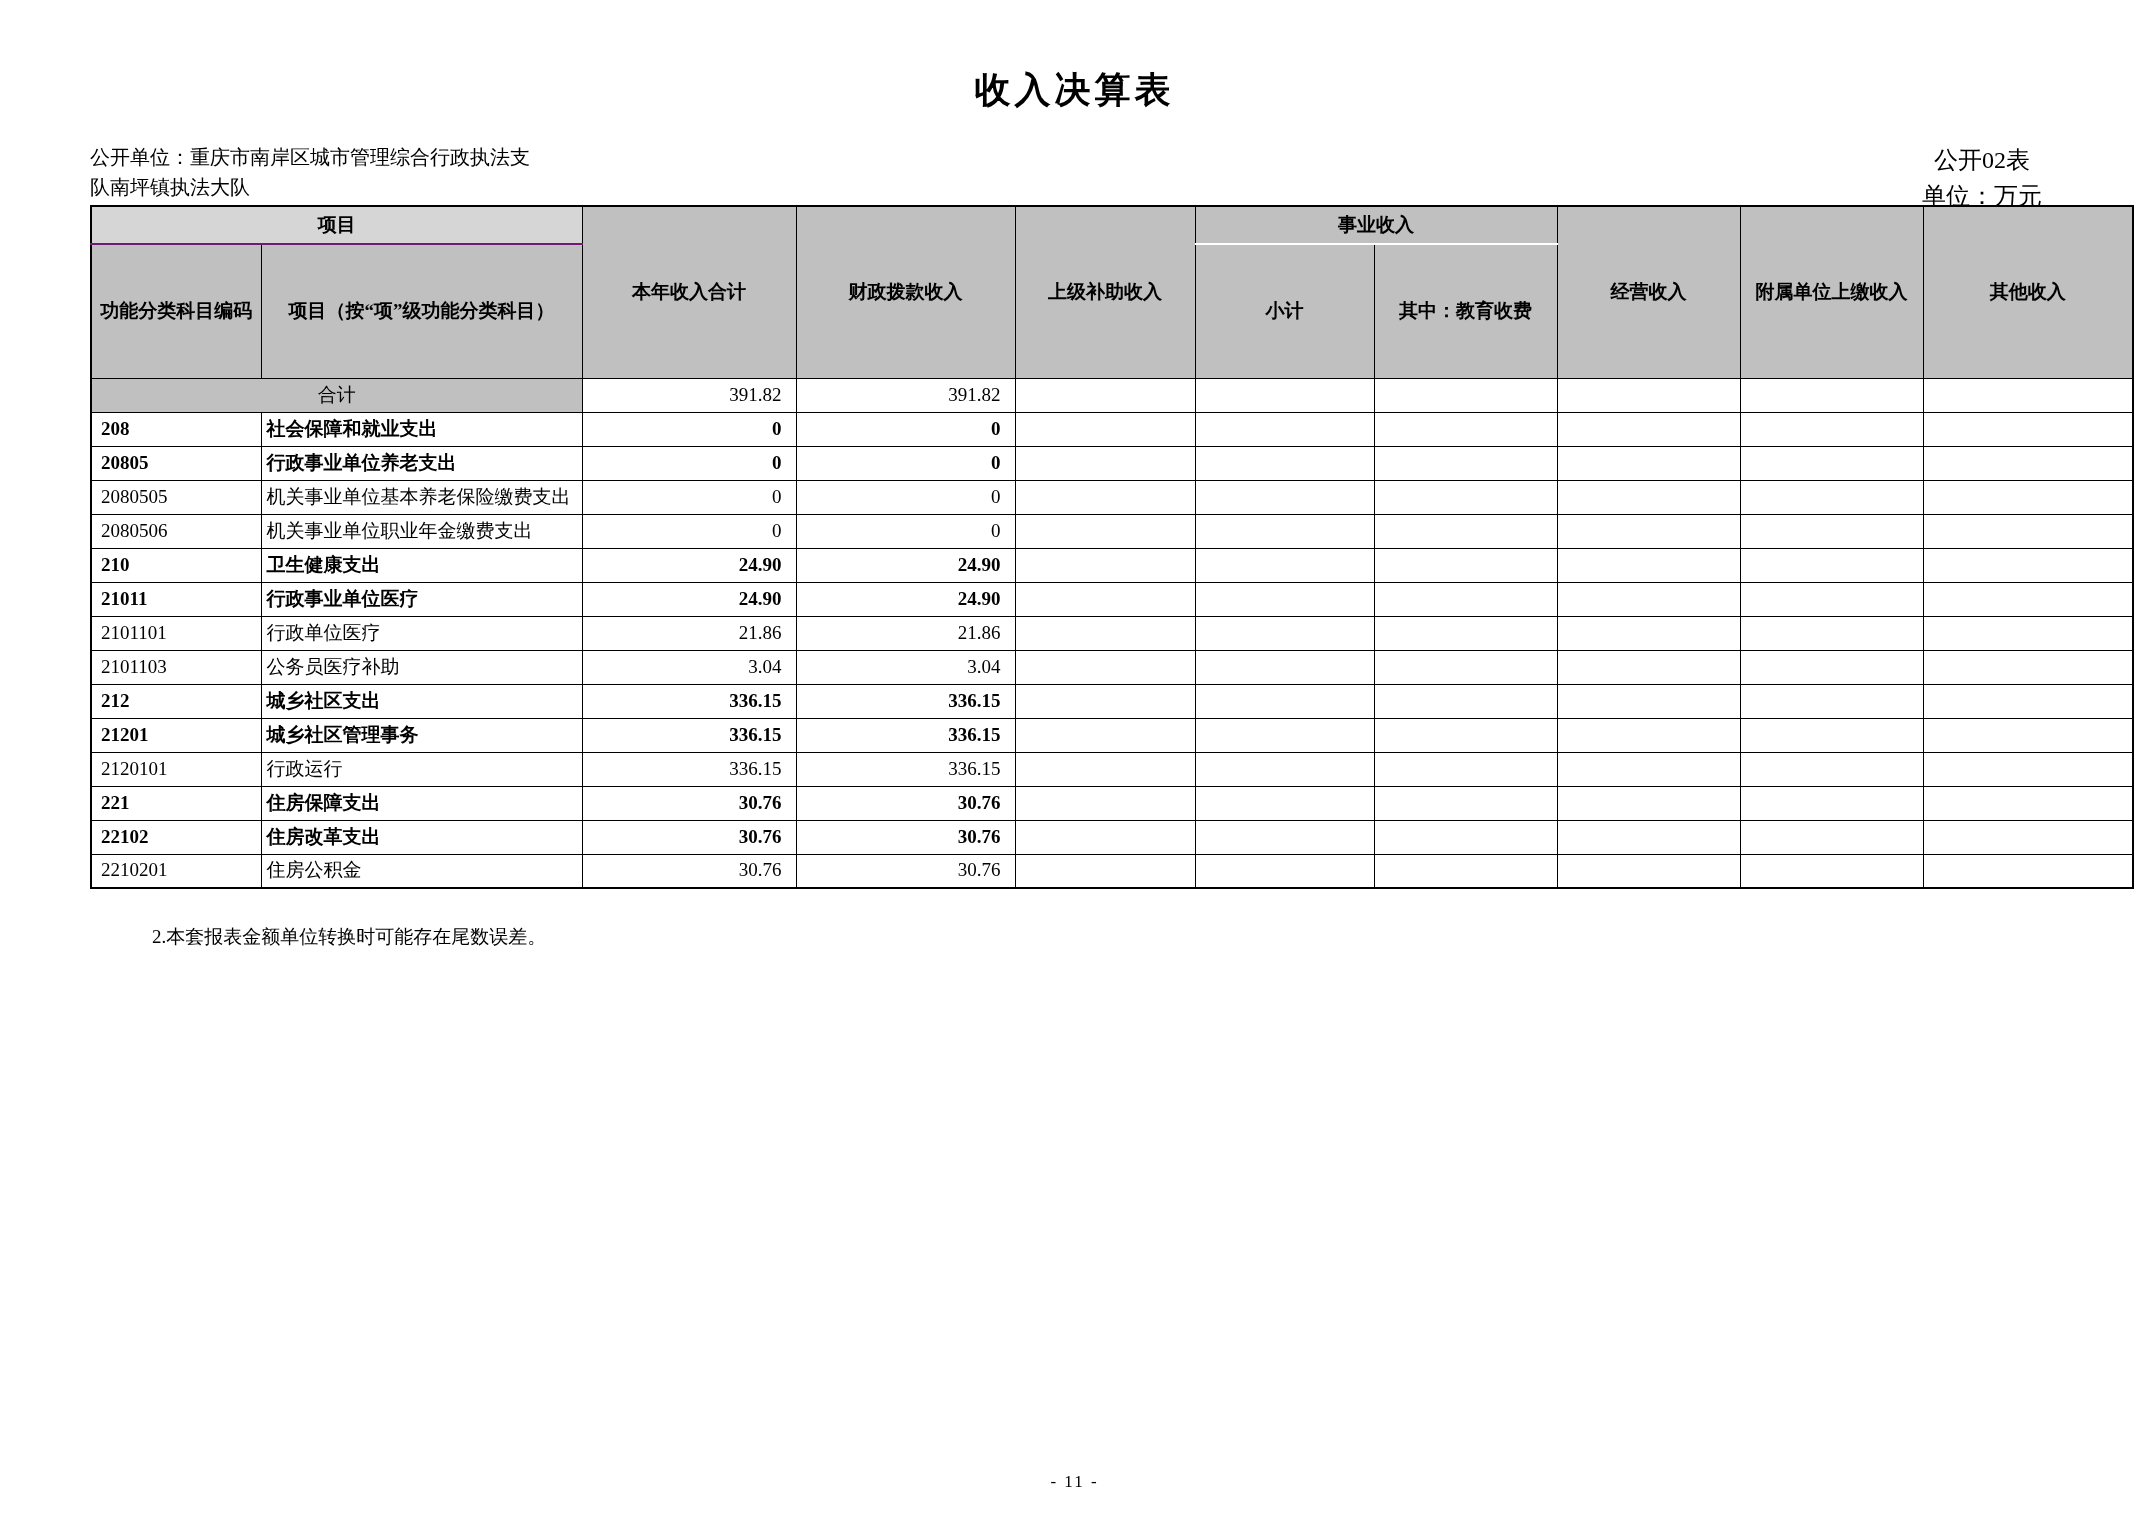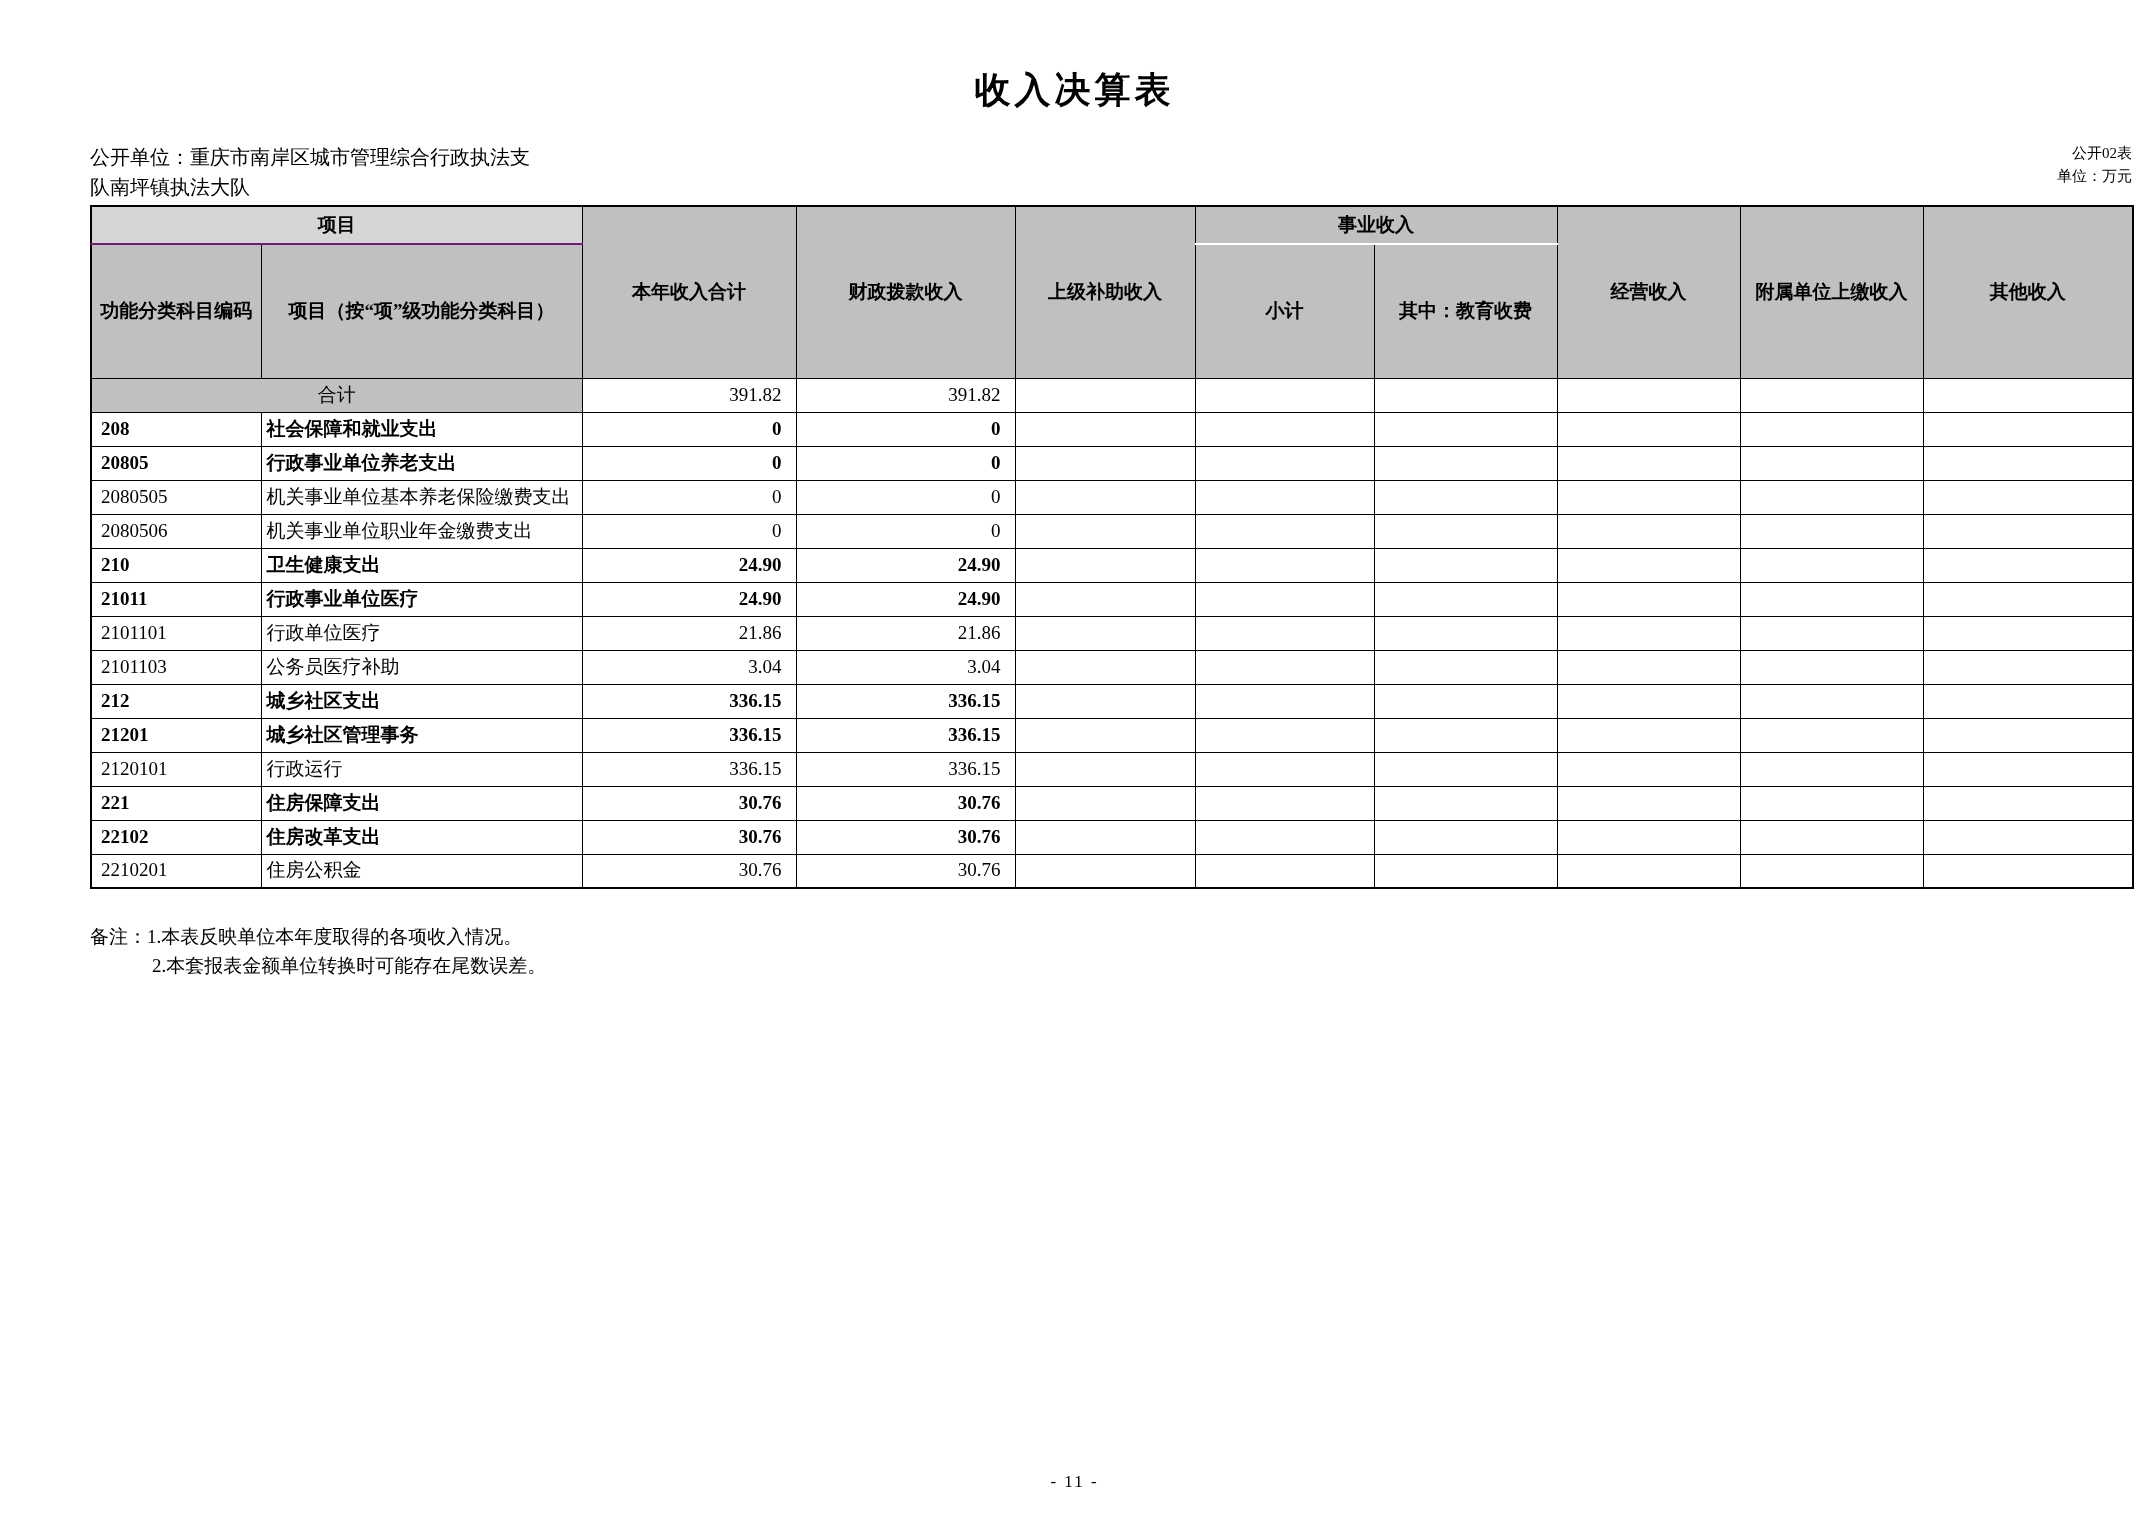--- a/index.html
+++ b/index.html
@@ -22,22 +22,22 @@
     position: absolute;
     top: 142px; left: 90px;
     width: 455px;
     font-size: 20px;
     line-height: 1.5;
   }
   .info-right {
     position: absolute;
     top: 142px; right: 17px;
     width: 300px;
-    text-align: right;
-    font-size: 15px;
+    text-align: center;
+    font-size: 24px;
     line-height: 1.5;
   }
   table.report {
     position: absolute;
     top: 205px; left: 90px;
     width: 2042px;
     border-collapse: collapse;
     table-layout: fixed;
     border: 2px solid #000;
     font-size: 19px;
@@ -318,17 +318,16 @@
     <td class="num"></td>
     <td class="num"></td>
     <td class="num"></td>
     <td class="num"></td>
     <td class="num"></td>
   </tr>
     </tbody>
 </table>
 
 <div class="notes">
-  <div class="note-line1">备注：1.本表反映单位本年度取得的各项收入情况。</div>
   <div class="note-line2">2.本套报表金额单位转换时可能存在尾数误差。</div>
 </div>
 
 <div class="page-number">- 11 -</div>
 
 </body></html>

